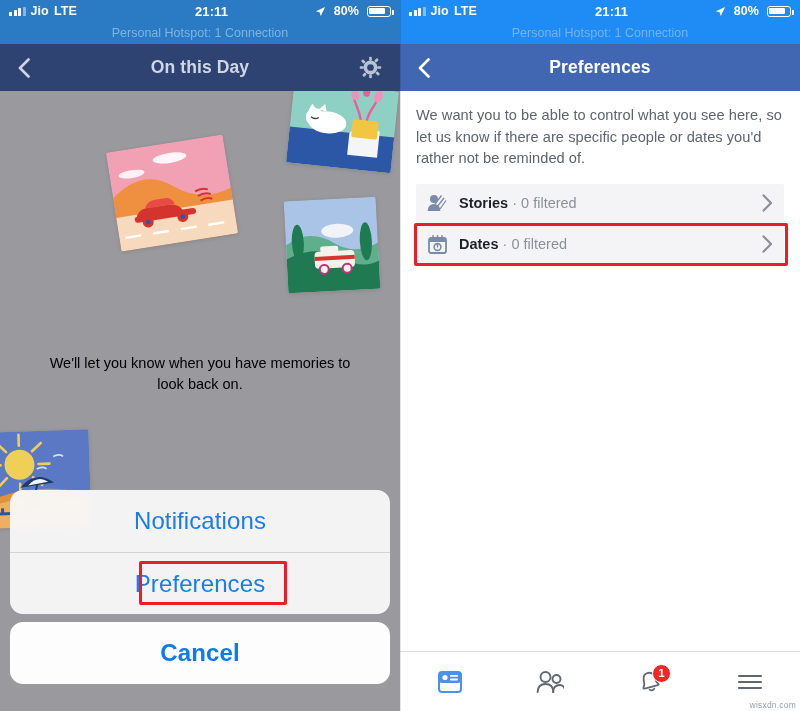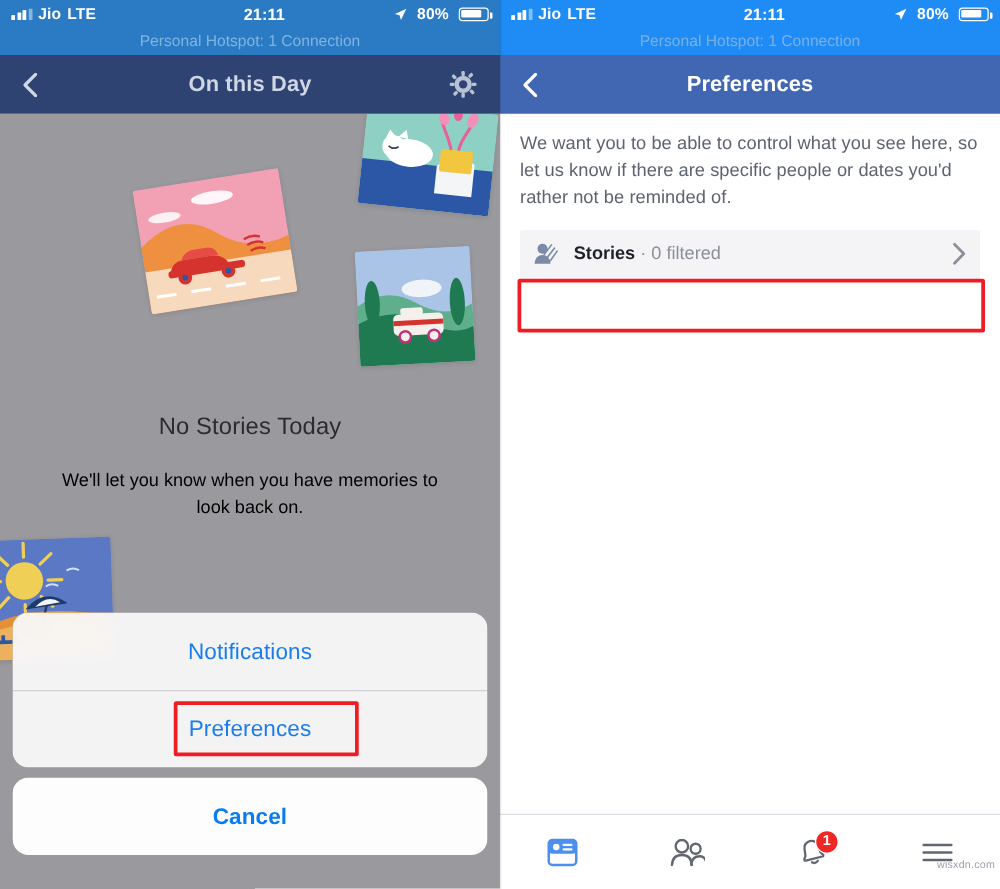--- a/index.html
+++ b/index.html
@@ -79,21 +79,21 @@
   
   .sheet-wrap { position: absolute; left: 0; right: 0; bottom: 0; padding: 0 10px 8px;
                 z-index: 20; }
   .sheet-group {
     background: rgba(249,249,250,.94);
     border-radius: 13px; overflow: hidden; margin-bottom: 8px;
     backdrop-filter: blur(6px);
   }
   .sheet-btn {
     height: 62px; display: flex; align-items: center; justify-content: center;
-    font-size: 18px; color: #1b7ced; position: relative; letter-spacing: .1px;
+    font-size: 24px; color: #1b7ced; position: relative; letter-spacing: .1px;
   }
   .sheet-btn + .sheet-btn { border-top: 1px solid rgba(180,180,188,.5); }
   .sheet-btn.cancel { font-weight: bold; color: #0a7cf0; height: 62px; }
   .sheet-group.cancel-grp { background: #fdfdfd; margin-bottom: 19px; }
   .hl-box { position: absolute; border: 3px solid #ee1c25; border-radius: 2px; pointer-events: none; }
   .hl-pref { left: 129px; top: 8px; width: 148px; height: 44px; }
 
   
   .right-body { position: absolute; top: 91px; left: 0; right: 0; bottom: 60px;
                 background: #ffffff; padding: 14px 16px 0; }
@@ -114,21 +114,21 @@
   .tabbar { position: absolute; left: 0; right: 0; bottom: 0; height: 60px;
             background: #ffffff; border-top: 1px solid #dcdee3;
             display: flex; align-items: center; }
   .tab { flex: 1; display: flex; align-items: center; justify-content: center;
          position: relative; height: 60px; }
   .badge { position: absolute; top: 12px; left: 50%; margin-left: 2px;
            min-width: 19px; height: 19px; border-radius: 10px; background: #f02725;
            color: #fff; font-size: 11.5px; font-weight: bold;
            display: flex; align-items: center; justify-content: center;
            border: 1.5px solid #fff; padding: 0 4px; }
-  .watermark { position: absolute; right: 4px; bottom: 15px; font-size: 8.5px;
+  .watermark { position: absolute; right: 4px; bottom: 1px; font-size: 8.5px;
                color: #9aa0ab; letter-spacing: .2px; }
   .divider-v { position: absolute; left: 400px; top: 0; bottom: 0; width: 1px;
                background: rgba(0,0,0,.10); z-index: 40; }
 </style>
 </head>
 <body>
 
 <div class="screens">
 
   <div class="panel">
@@ -276,21 +276,20 @@
           <path d="M38 54 q10 -10 20 -3 Z" fill="#f2f6fb"></path>
           <g fill="#2b57a6">
             <rect x="6" y="80" width="22" height="3" rx="1.5"></rect>
             <rect x="10" y="76" width="3" height="5"></rect>
               <rect x="20" y="76" width="3" height="5"></rect>
           </g>
         </svg>
       </div>
 
       <div class="empty-wrap">
-        <div class="empty-title">No Stories Today</div>
         <div class="empty-sub">We'll let you know when you have memories to look back on.</div>
       </div>
 
       <div class="sheet-wrap">
         <div class="sheet-group">
           <div class="sheet-btn">
             <span>Notifications</span>
           </div>
           <div class="sheet-btn">
             <span>Preferences</span>
@@ -361,20 +360,39 @@
             </svg>
           </span>
           <span class="pref-label">
             <span>Stories</span><em> · </em><em>0 filtered</em>
           </span>
           <svg class="pref-chev" viewBox="0 0 11 18">
             <path d="M1.6 1.4 L9 9 L1.6 16.6" fill="none" stroke="#8a8f99" stroke-width="2.2" stroke-linecap="round" stroke-linejoin="round"></path>
           </svg>
         </div>
 
+        <div class="pref-row second">
+          <span class="pref-ico">
+            <svg width="19" height="19" viewBox="0 0 19 19">
+              <rect x="1" y="3" width="17" height="15" rx="2" fill="none" stroke="#7b8aa6" stroke-width="1.8"></rect>
+              <rect x="1" y="3" width="17" height="4" fill="#7b8aa6"></rect>
+              <line x1="5" y1="0.8" x2="5" y2="3.4" stroke="#7b8aa6" stroke-width="1.6" stroke-linecap="round"></line>
+              <line x1="9.5" y1="0.8" x2="9.5" y2="3.4" stroke="#7b8aa6" stroke-width="1.6" stroke-linecap="round"></line>
+              <line x1="14" y1="0.8" x2="14" y2="3.4" stroke="#7b8aa6" stroke-width="1.6" stroke-linecap="round"></line>
+              <circle cx="9.5" cy="12" r="3.4" fill="none" stroke="#7b8aa6" stroke-width="1.6"></circle>
+              <line x1="9.5" y1="12" x2="9.5" y2="9.6" stroke="#7b8aa6" stroke-width="1.4" stroke-linecap="round"></line>
+            </svg>
+          </span>
+          <span class="pref-label">
+            <span>Dates</span><em> · </em><em>0 filtered</em>
+          </span>
+          <svg class="pref-chev" viewBox="0 0 11 18">
+            <path d="M1.6 1.4 L9 9 L1.6 16.6" fill="none" stroke="#8a8f99" stroke-width="2.2" stroke-linecap="round" stroke-linejoin="round"></path>
+          </svg>
+        </div>
 
         <span class="hl-box hl-dates"></span>
       </div>
     </div>
 
     <div class="tabbar">
       <div class="tab">
         <svg width="26" height="24" viewBox="0 0 26 24">
           <rect x="2" y="2" width="22" height="20" rx="3" fill="none" stroke="#4a90ec" stroke-width="2"></rect>
           <rect x="2" y="2" width="22" height="11" rx="3" fill="#4a90ec"></rect>

